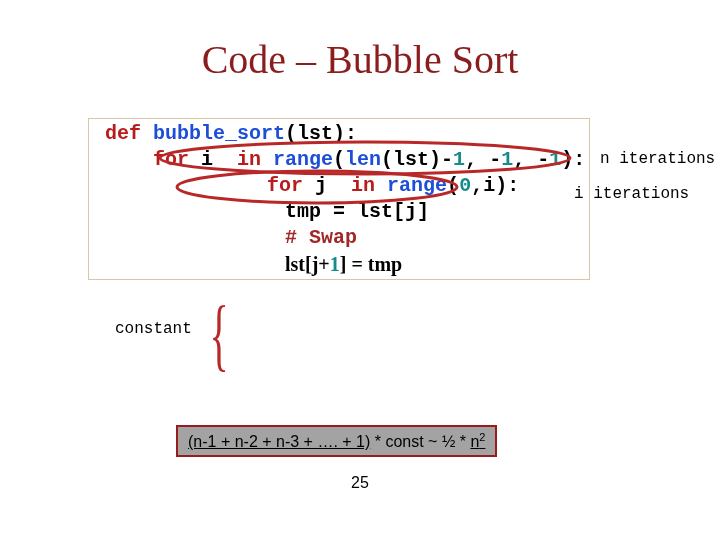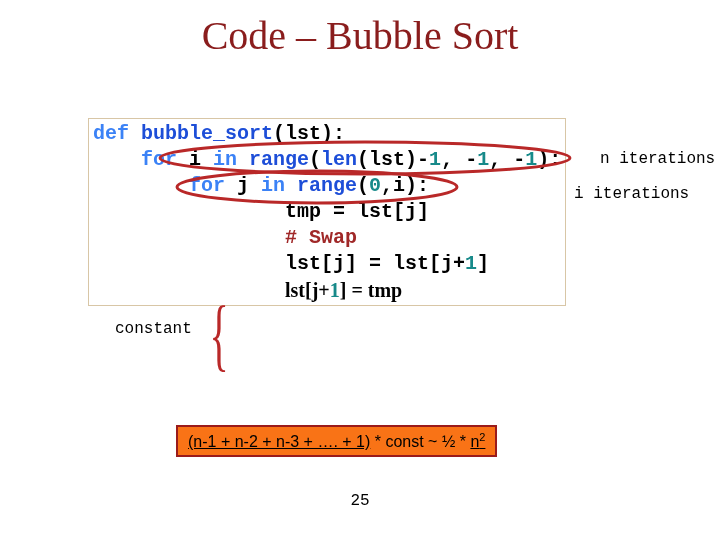--- a/index.html
+++ b/index.html
@@ -7,36 +7,36 @@
     width: 720px;
     height: 540px;
     font-family: "Times New Roman", serif;
     position: relative;
     background: #fff;
   }
   .title {
     text-align: center;
     font-size: 40px;
     color: #8a1d1d;
-    margin-top: 12px;
+    margin-top: 36px;
     font-weight: normal;
   }
   .code-block {
     position: absolute;
     top: 118px;
     left: 88px;
     font-family: "Courier New", monospace;
     font-size: 20px;
     line-height: 26px;
     font-weight: bold;
     background: #fff;
     border: 1px solid #d8c6a6;
     padding: 2px 4px;
   }
-  .kw { color: #3b82f6; }
+  .kw { color: #b91c1c; margin-left: 12px; }
   .funcname { color: #1d4ed8; }
   .num { color: #178a8a; }
   .cmt { color: #a02828; }
   .def { color: #000000; }
   .annot {
     position: absolute;
     font-family: Liberation Mono, monospace;
     font-size: 16px;
     color: #000;
   }
@@ -53,32 +53,32 @@
     left: 574px;
   }
   .complexity-box {
     position: absolute;
     top: 425px;
     left: 176px;
     border: 2px solid #9a1b1b;
     padding: 4px 10px;
     font-family: Arial, sans-serif;
     font-size: 16px;
-    background: #f97316;
+    background: #a3a3a3;
   }
   .complexity-box sup {
     font-size: 11px;
   }
   .underline { text-decoration: underline; }
   .pagenum {
     position: absolute;
-    bottom: 30px;
+    bottom: 48px;
     left: 50%;
     transform: translateX(-50%);
-    font-family: Liberation Mono, monospace;
+    font-family: Liberation Sans, sans-serif;
     font-size: 16px;
   }
   .brace {
     position: absolute;
     top: 294px;
     left: 200px;
     font-size: 80px;
     line-height: 80px;
     color: #b92828;
     font-family: "Times New Roman", serif;
@@ -90,24 +90,23 @@
   }
 </style>
 </head>
 <body>
 
 <h1 class="title">Code – Bubble Sort</h1>
 
 <div class="code-block">
 <div><span class="kw">def </span><span class="funcname">bubble_sort</span><span class="def">(lst):</span></div>
 <div style="padding-left:48px;"><span class="kw">for </span><span class="def">i </span><span class="kw">in </span><span class="funcname">range</span><span class="def">(</span><span class="funcname">len</span><span class="def">(lst)-</span><span class="num">1</span><span class="def">, -</span><span class="num">1</span><span class="def">, -</span><span class="num">1</span><span class="def">):</span></div>
-<div style="padding-left:96px;"><span class="kw">for </span><span class="def">j </span><span class="kw">in </span><span class="funcname">range</span><span class="def">(</span><span class="num">0</span><span class="def">,i):</span></div>
+<div style="padding-left:96px;text-align:center;"><span class="kw">for </span><span class="def">j </span><span class="kw">in </span><span class="funcname">range</span><span class="def">(</span><span class="num">0</span><span class="def">,i):</span></div>
 <div style="padding-left:192px;"><span class="def">tmp = lst[j]</span></div>
 <div style="padding-left:192px;"><span class="cmt"># Swap</span></div>
-<div style="padding-left:192px;"><span class="def">lst[j] = lst[j+</span><span class="num">1</span><span class="def">]</span></div>
 <div style="padding-left:192px;font-family:Liberation Serif, serif;"><span class="def">lst[j+</span><span class="num">1</span><span class="def">] = tmp</span></div>
 </div>
 
 <svg class="ellipse" style="top:138px; left:155px; width:420px; height:40px;">
   <ellipse cx="210" cy="20" rx="205" ry="16" fill="none" stroke="#b92828" stroke-width="3"></ellipse>
 </svg>
 <svg class="ellipse" style="top:166px; left:172px; width:290px; height:42px;">
   <ellipse cx="145" cy="21" rx="140" ry="16" fill="none" stroke="#b92828" stroke-width="3"></ellipse>
 </svg>
 

